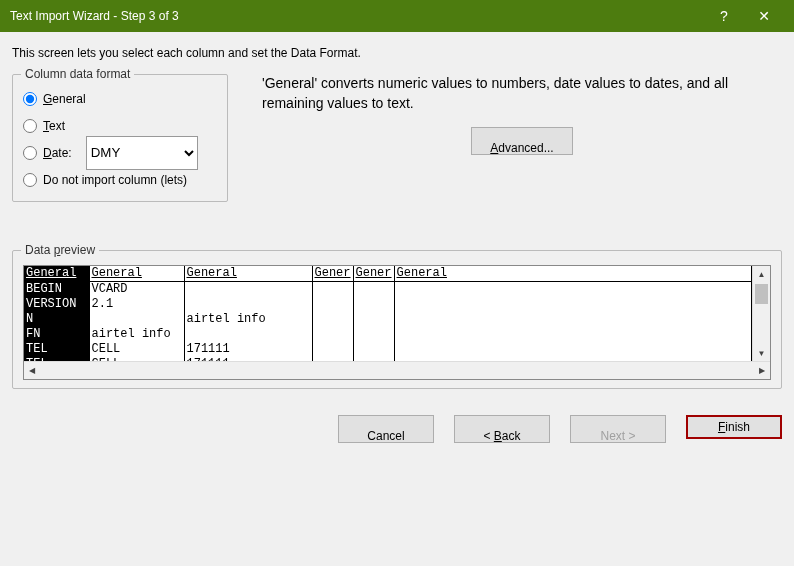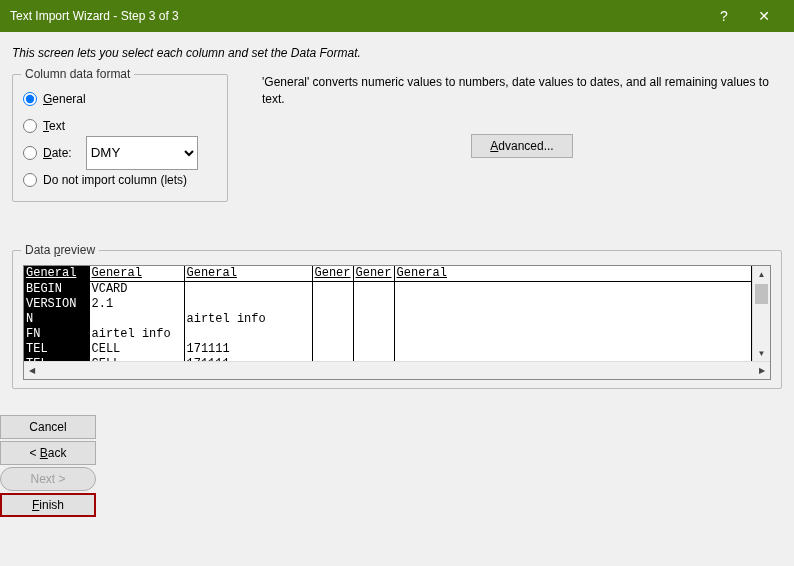--- a/index.html
+++ b/index.html
@@ -1,52 +1,52 @@
 <!DOCTYPE html>
 <html><head>
   <meta charset="utf-8">
   <style>
     * { box-sizing: border-box; margin: 0; padding: 0; }
     body { font-family: "Segoe UI", Tahoma, sans-serif; font-size: 12px; background: #f0f0f0; width: 794px; height: 566px; overflow: hidden; }
     .titlebar { background: #4d7c0f; color: #fff; height: 32px; display: flex; align-items: center; padding: 0 10px; }
     .titlebar-title { flex: 1; font-size: 12px; }
     .titlebar-btn { width: 40px; height: 32px; display: flex; align-items: center; justify-content: center; font-size: 14px; cursor: pointer; }
     .dialog-body { background: #f0f0f0; padding: 14px 12px 8px 12px; }
-    .instruction { font-size: 12px; color: #000; margin-bottom: 14px; font-style: italic; }
+    .instruction { font-size: 12px; color: #000; margin-bottom: 14px; }
     .fieldset { border: 1px solid #bbb; border-radius: 2px; padding: 10px 10px 8px 10px; position: relative; }
     .legend { position: absolute; top: -8px; left: 8px; background: #f0f0f0; padding: 0 4px; font-size: 12px; color: #333; }
     .format-row { display: flex; gap: 22px; }
     .format-left { width: 216px; }
     .format-right { flex: 1; padding-left: 12px; }
     .radio-row { display: flex; align-items: center; height: 27px; gap: 6px; }
     .radio { width: 14px; height: 14px; }
     .radio-label { font-size: 12px; }
     .radio-label u { text-decoration: underline; }
     .date-select { width: 112px; height: 34px; border: 1px solid #999; background: #fff; margin-left: 8px; }
-    .info-text { font-size: 12px; color: #000; line-height: 1.4; margin-bottom: 26px; }
+    .info-text { font-size: 14px; color: #000; line-height: 1.4; margin-bottom: 14px; }
     .adv-btn-row { text-align: center; }
-    .btn { height: 24px; border: 1px solid #adadad; background: #e1e1e1; font-size: 12px; padding: 4px 18px; cursor: pointer; }
-    .btn.disabled { color: #a0a0a0; cursor: default; border-radius: 12px; }
+    .btn { height: 24px; border: 1px solid #adadad; background: #e1e1e1; font-size: 12px; padding: 13px 18px; cursor: pointer; }
+    .btn.disabled { color: #a0a0a0; cursor: default; }
     .btn.finish { border: 2px solid #a00000; padding: 0 22px; }
     .preview-fieldset { margin-top: 48px; }
     .preview-wrap { border: 1px solid #888; background: #fff; height: 115px; display: flex; flex-direction: column; margin-top: 4px; }
     .preview-table-area { flex: 1; overflow: hidden; position: relative; display: flex; }
     .preview-table { font-family: "Courier New", monospace; font-size: 12px; border-collapse: collapse; flex: 1; }
     .preview-table th { text-align: left; font-weight: normal; text-decoration: underline; border-right: 1px solid #000; border-bottom: 1px solid #000; padding: 0 2px; height: 15px; background: #fff; }
     .preview-table td { border-right: 1px solid #000; padding: 0 2px; height: 15px; white-space: nowrap; }
     .preview-table .sel { background: #000; color: #fff; }
     .preview-table .sel-head { background: #000; color: #fff; }
     .vscroll { width: 18px; background: #f0f0f0; border-left: 1px solid #ddd; display: flex; flex-direction: column; }
     .vscroll .arrow { height: 16px; display: flex; align-items: center; justify-content: center; font-size: 8px; color: #444; cursor: pointer; }
     .vscroll .thumb { background: #c0c0c0; height: 20px; margin: 2px; }
     .vscroll .track { flex: 1; }
     .hscroll { height: 18px; background: #f0f0f0; border-top: 1px solid #ddd; display: flex; }
     .hscroll .arrow { width: 16px; display: flex; align-items: center; justify-content: center; font-size: 8px; color: #444; cursor: pointer; }
     .hscroll .track { flex: 1; }
-    .button-row { display: flex; justify-content: flex-start; gap: 2px; padding: 18px 12px 10px 0; flex-direction: column; }
+    .button-row { display: flex; justify-content: flex-end; gap: 20px; padding: 18px 12px 10px 0; }
     .button-row .btn { width: 96px; }
     .col1 { width: 65px; } .col2 { width: 95px; } .col3 { width: 128px; } .col4 { width: 38px; } .col5 { width: 38px; }
   </style>
 </head>
 <body>
 
 <div class="titlebar">
   <div class="titlebar-title">Text Import Wizard - Step 3 of 3</div>
   <div class="titlebar-btn">?</div>
   <div class="titlebar-btn">✕</div>

